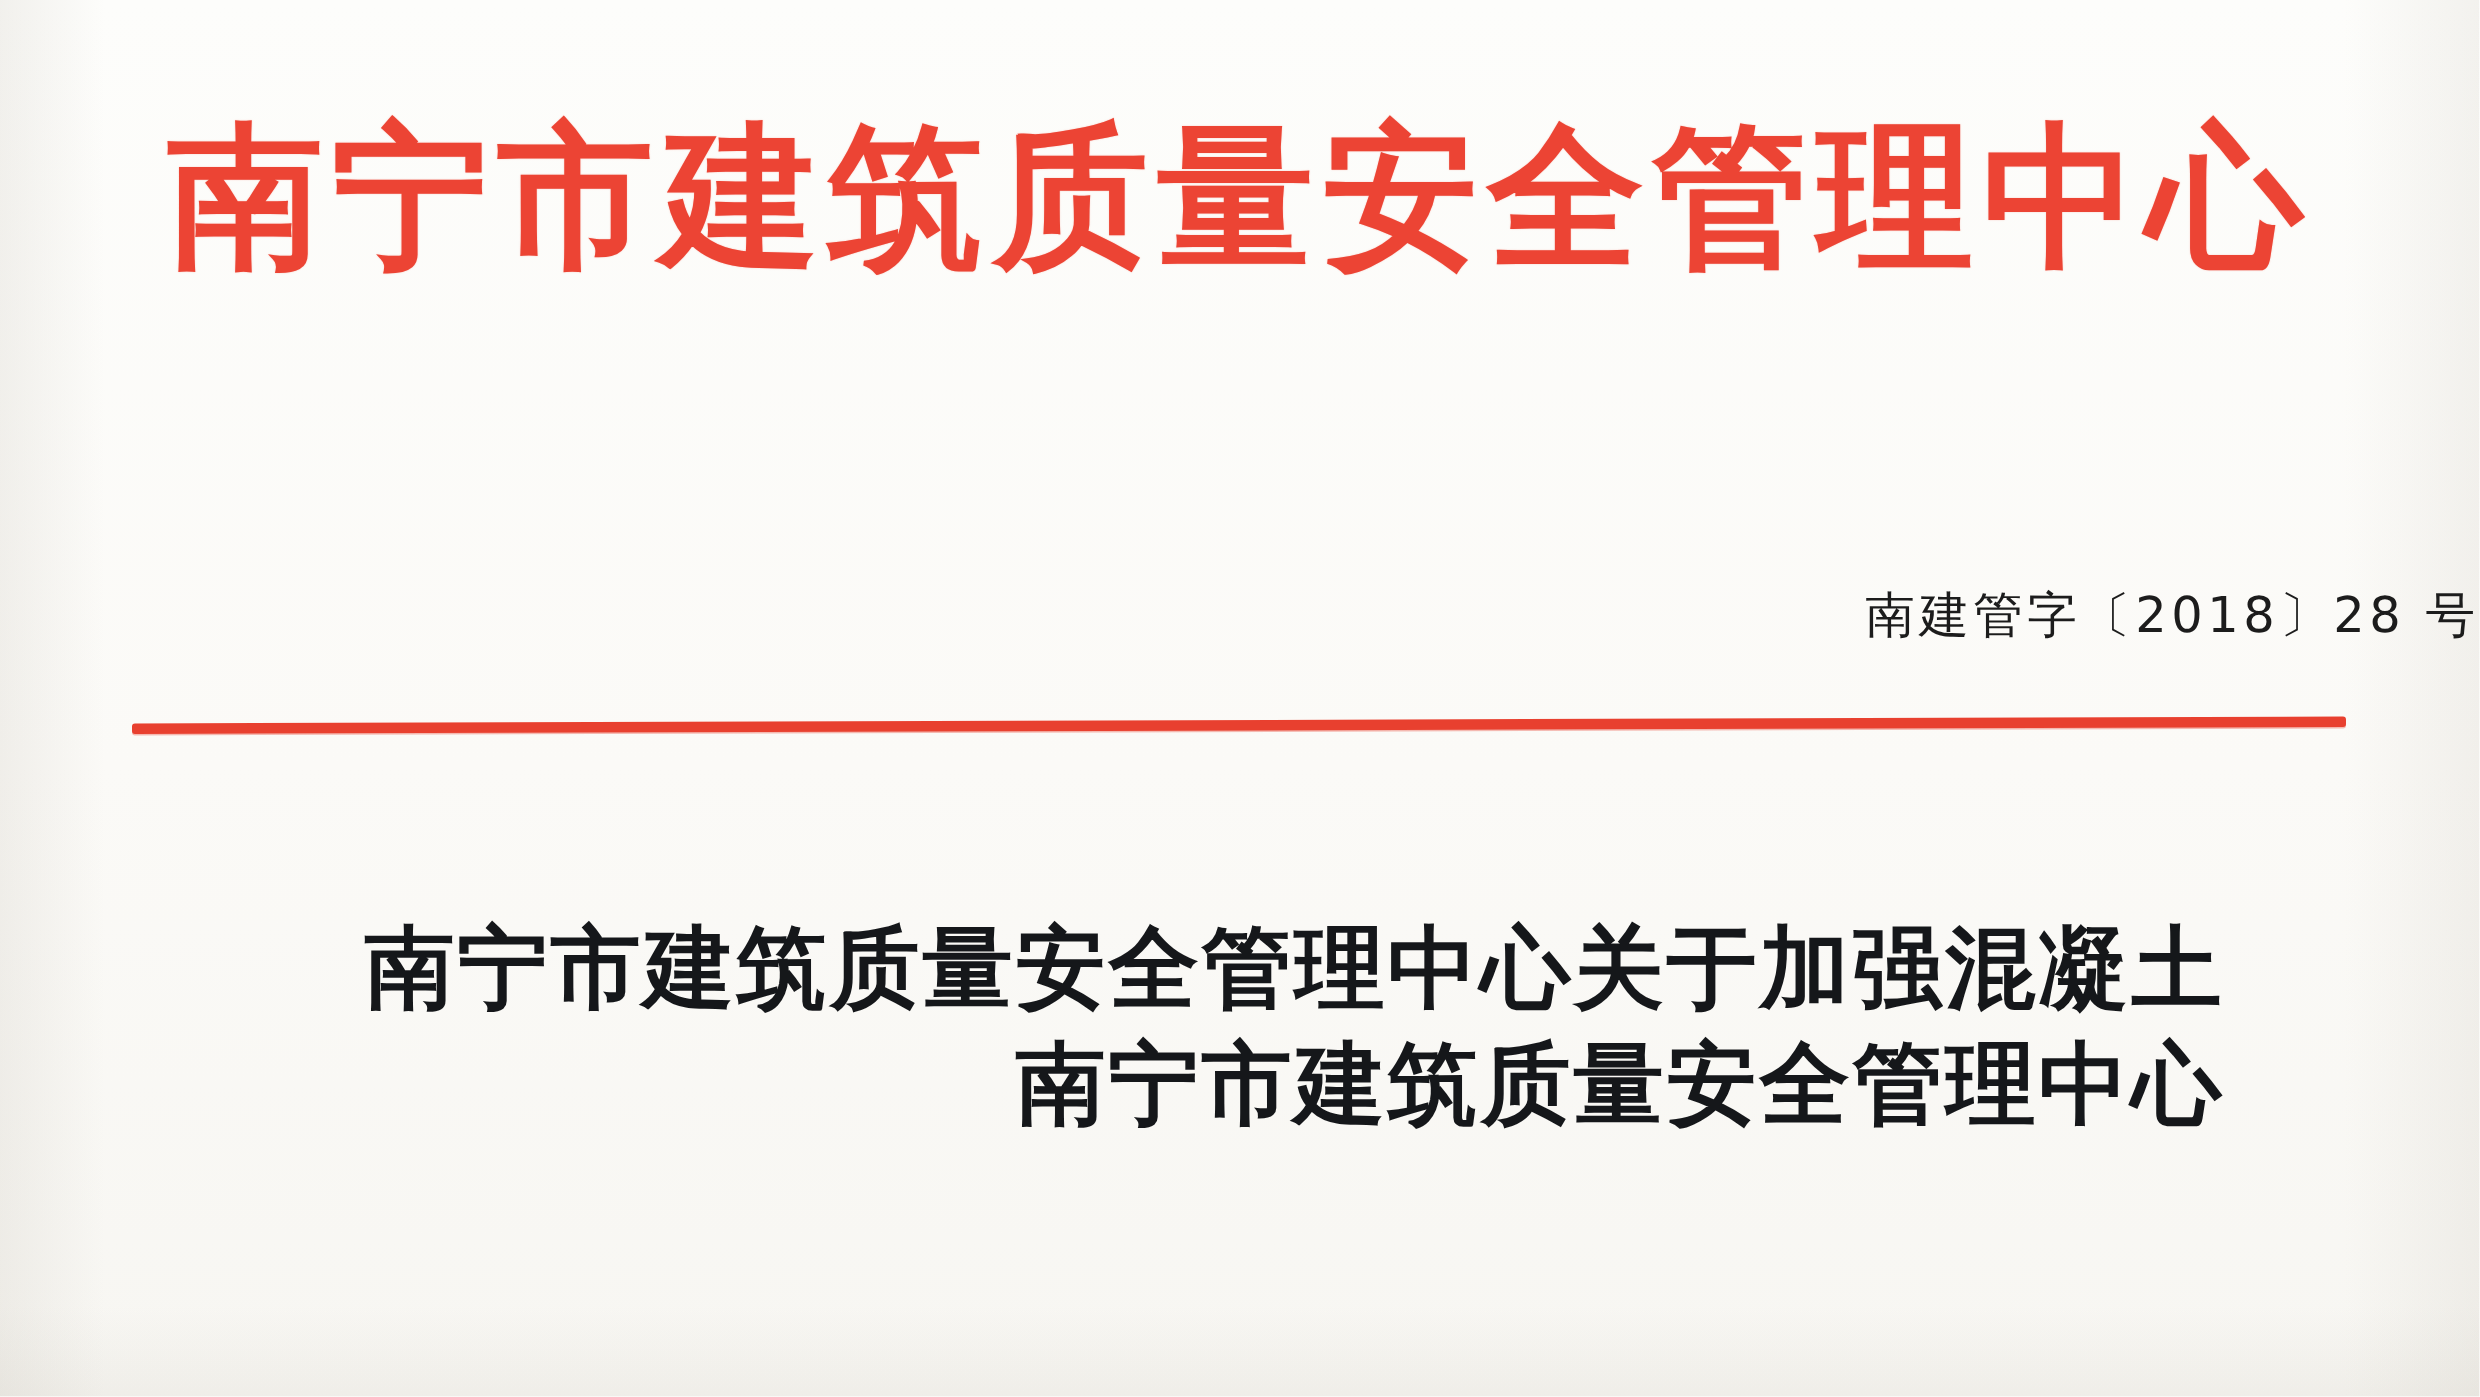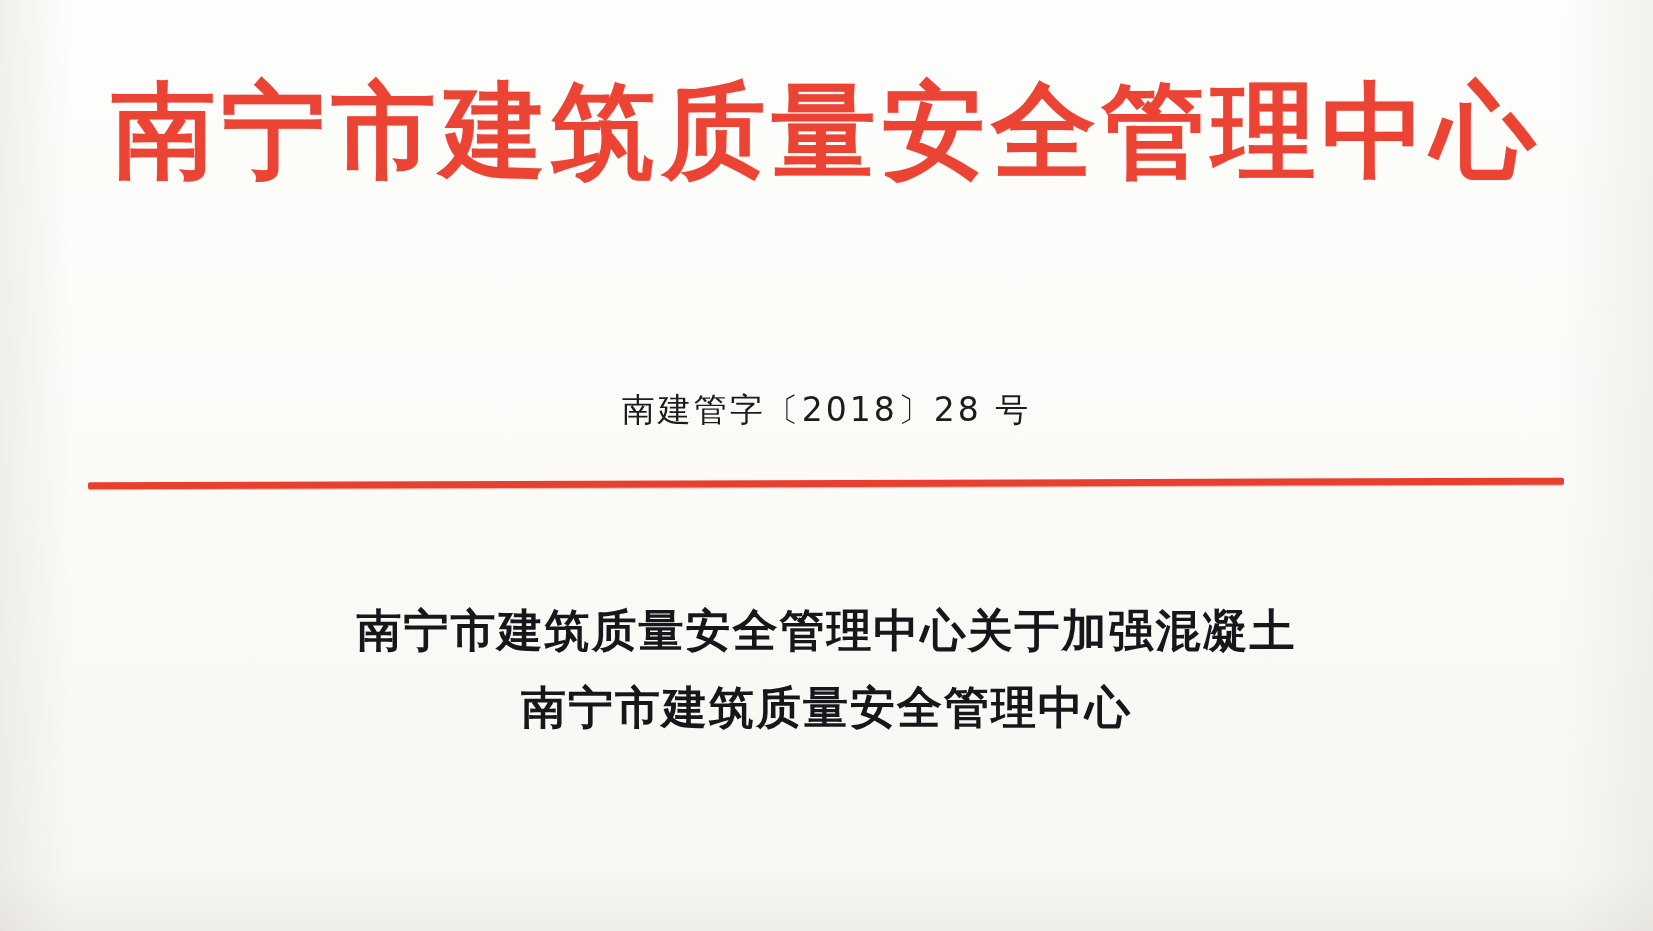--- a/index.html
+++ b/index.html
@@ -47,21 +47,21 @@
     line-height: 1.1;
     white-space: nowrap;
     text-shadow: 0 0 1px rgba(236,68,52,0.35);
   }
 
   .docnumber {
     position: absolute;
     left: 0;
     right: 0;
     top: 388px;
-    text-align: center;
+    text-align: right;
     color: #1c1c1c;
     font-family: "DejaVu Sans", "Liberation Sans", sans-serif;
     font-size: 33px;
     letter-spacing: 3px;
     white-space: nowrap;
   }
 
   .rule {
     position: absolute;
     left: 88px;
@@ -71,26 +71,26 @@
     background: #e8402f;
     border-radius: 2px;
     transform: rotate(-0.18deg);
     box-shadow: 0 1px 0 rgba(232,64,47,0.35);
   }
 
   .title {
     position: absolute;
     left: 170px;
     width: 1313px;
-    top: 592px;
-    text-align: center;
+    top: 608px;
+    text-align: right;
     color: #15171a;
     font-family: "DejaVu Serif", "Liberation Serif", serif;
     font-weight: 700;
-    font-size: 45px;
+    font-size: 60px;
     line-height: 77px;
     letter-spacing: 2px;
   }
   .title .line2 {
     display: block;
   }
 </style>
 </head>
 <body>
 

